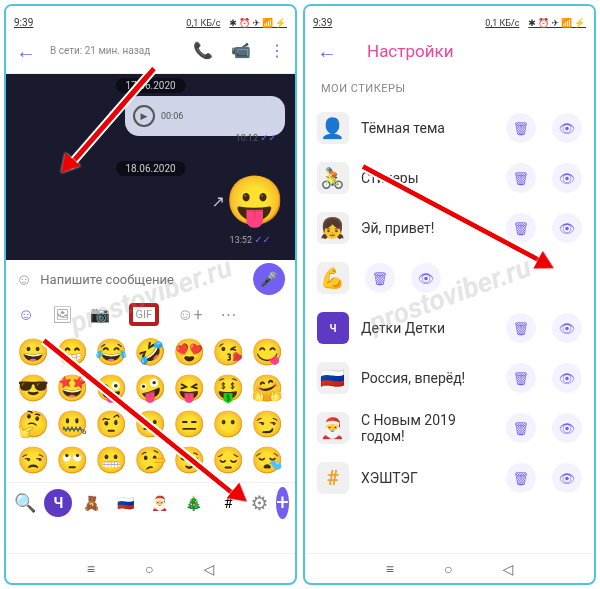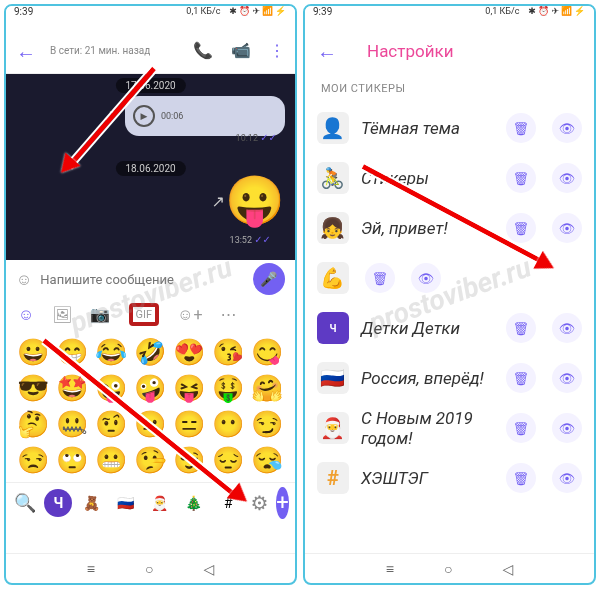--- a/index.html
+++ b/index.html
@@ -1,18 +1,18 @@
 <!DOCTYPE html>
 <html><head>
 <meta charset="utf-8">
 <style>
 * { margin: 0; padding: 0; box-sizing: border-box; font-family: -apple-system, Roboto, Arial, sans-serif; }
 body { background: #fff; display: flex; gap: 6px; padding: 4px; }
 .phone { width: 294px; height: 581px; border: 2px solid #4fc3e0; border-radius: 8px; overflow: hidden; position: relative; background: #fff; display: flex; flex-direction: column; }
-.status-bar { height: 22px; display: flex; justify-content: space-between; align-items: flex-start; padding: 0 8px; font-size: 10px; color: #333; background: #fff; }
+.status-bar { height: 22px; display: flex; justify-content: space-between; align-items: flex-end; padding: 0 8px; font-size: 10px; color: #333; background: #fff; text-decoration: underline; }
 .status-right { display: flex; gap: 9px; align-items: center; }
 .status-right span { font-size: 9px; }
 .chat-header { height: 46px; display: flex; align-items: center; padding: 0 10px; background: #fff; border-bottom: 1px solid #eee; }
 .back-arrow { color: #7360f2; font-size: 20px; margin-right: 14px; }
 .chat-title { flex: 1; }
 .chat-title .name { font-size: 16px; color: #222; }
 .chat-title .status { font-size: 10px; color: #888; }
 .header-icons { display: flex; gap: 18px; color: #7360f2; }
 .header-icons span { font-size: 16px; }
 .chat-body { background: #1a1a2e; flex: 0 0 186px; position: relative; overflow: hidden; }
@@ -38,21 +38,21 @@
 .chudo { background: #5e3ac4; color: #fff; font-size: 9px; font-weight: bold; }
 .gear-tab { color: #888; font-size: 20px; margin-left: auto; }
 .plus-tab { width: 32px; height: 32px; background: #7360f2; color: #fff; border-radius: 50%; font-size: 22px; display: flex; align-items: center; justify-content: center; }
 .nav-bar { height: 30px; display: flex; align-items: center; justify-content: center; gap: 50px; color: #666; font-size: 14px; border-top: 1px solid #eee; margin-top: auto; }
 .settings-header { height: 46px; display: flex; align-items: center; padding: 0 12px; gap: 16px; }
 .settings-header .title { font-size: 17px; color: #ec4899; }
 .section-label { font-size: 11px; color: #888; padding: 8px 16px; letter-spacing: 0.5px; }
 .sticker-list { flex: 1; }
 .sticker-row { height: 50px; display: flex; align-items: center; padding: 0 12px; gap: 12px; }
 .sticker-thumb { width: 32px; height: 32px; border-radius: 6px; display: flex; align-items: center; justify-content: center; font-size: 20px; background: #f0f0f0; }
-.sticker-name { flex: 1; font-size: 17px; color: #333; font-style: italic; }
+.sticker-name { flex: 1; font-size: 14px; color: #333; }
 .row-action { width: 30px; height: 30px; border-radius: 50%; background: #f4f2ff; display: flex; align-items: center; justify-content: center; color: #7360f2; font-size: 13px; margin-left: 4px; }
 .watermark { position: absolute; left: 50%; top: 50%; transform: translate(-50%,-50%) rotate(-20deg); font-size: 28px; color: rgba(150,150,150,0.25); font-weight: bold; pointer-events: none; font-style: italic; }
 .arrow-line { position: absolute; background: #e00; height: 5px; transform-origin: left center; pointer-events: none; }
 .arrow-line::before, .arrow-line::after { content:''; position:absolute; left:0; top:-2px; right:0; height:2px; background:#fff; }
 .arrow-line::after { top:auto; bottom:-2px; }
 .arrow-head { position: absolute; width: 0; height: 0; border-left: 18px solid #e00; border-top: 10px solid transparent; border-bottom: 10px solid transparent; pointer-events: none; filter: drop-shadow(0 0 1px #fff); }
 </style>
 </head>
 <body>
 

